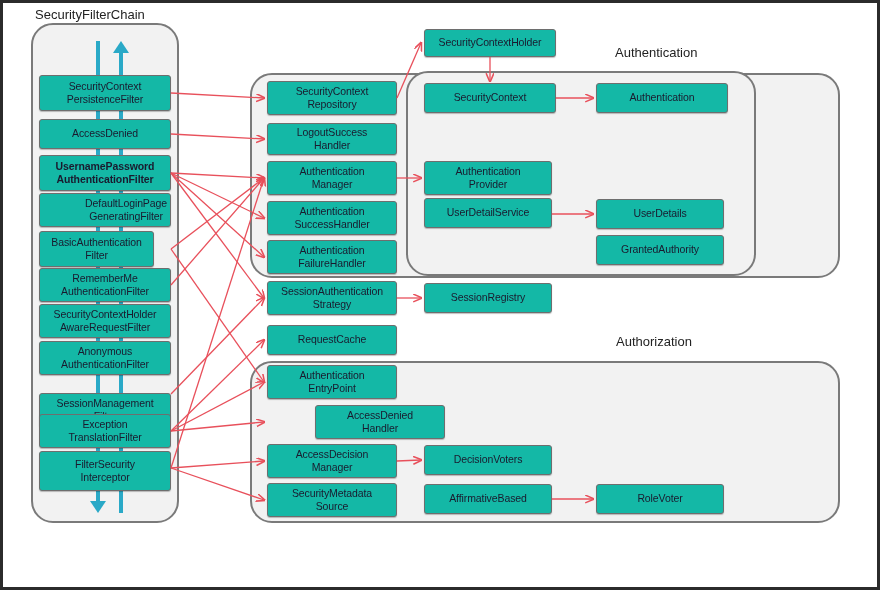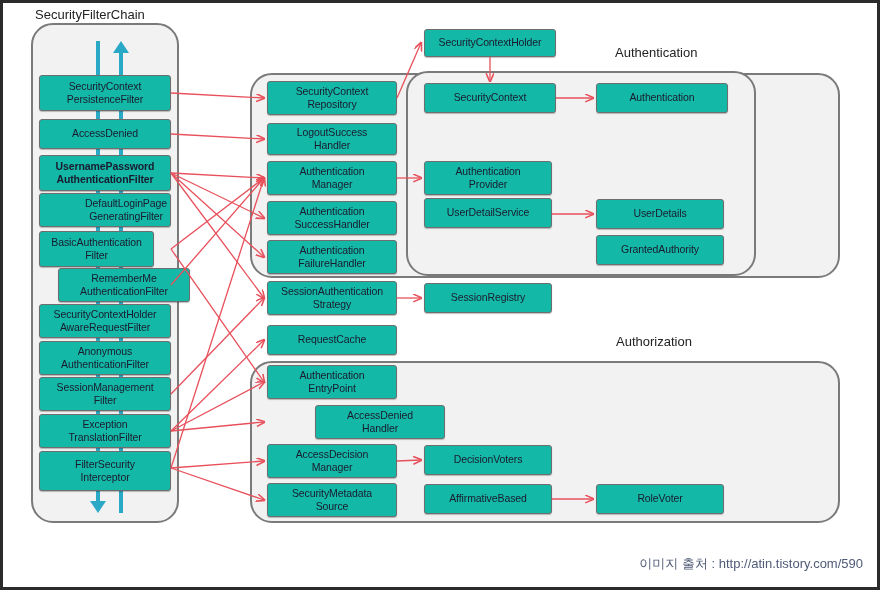--- a/index.html
+++ b/index.html
@@ -133,39 +133,39 @@
           <span>DefaultLoginPage</span>
           <span>GeneratingFilter</span>
         </div>
       </div>
       <div class="node" style="left: 36px; top: 228px; width: 115px; height: 36px;">
         <div>
           <span>BasicAuthentication</span>
           <span>Filter</span>
         </div>
       </div>
-      <div class="node" style="left: 36px; top: 265px; width: 132px; height: 34px; margin-left: 19px;">
+      <div class="node" style="left: 36px; top: 265px; width: 132px; height: 34px;">
         <div>
           <span>RememberMe</span>
           <span>AuthenticationFilter</span>
         </div>
       </div>
       <div class="node" style="left: 36px; top: 301px; width: 132px; height: 34px;">
         <div>
           <span>SecurityContextHolder</span>
           <span>AwareRequestFilter</span>
         </div>
       </div>
       <div class="node" style="left: 36px; top: 338px; width: 132px; height: 34px;">
         <div>
           <span>Anonymous</span>
           <span>AuthenticationFilter</span>
         </div>
       </div>
-      <div class="node" style="left: 36px; top: 374px; width: 132px; height: 34px;">
+      <div class="node" style="left: 36px; top: 390px; width: 132px; height: 34px;">
         <div>
           <span>SessionManagement</span>
           <span>Filter</span>
         </div>
       </div>
       <div class="node" style="left: 36px; top: 411px; width: 132px; height: 34px;">
         <div>
           <span>Exception</span>
           <span>TranslationFilter</span>
         </div>
@@ -326,14 +326,13 @@
         <line x1="487" y1="54" x2="487" y2="78" marker-end="url(#arrowhead)"></line>
         <line x1="553" y1="95" x2="590" y2="95" marker-end="url(#arrowhead)"></line>
         <line x1="394" y1="175" x2="418" y2="175" marker-end="url(#arrowhead)"></line>
         <line x1="549" y1="211" x2="590" y2="211" marker-end="url(#arrowhead)"></line>
         <line x1="394" y1="295" x2="418" y2="295" marker-end="url(#arrowhead)"></line>
         <line x1="394" y1="458" x2="418" y2="457" marker-end="url(#arrowhead)"></line>
         <line x1="549" y1="496" x2="590" y2="496" marker-end="url(#arrowhead)"></line>
       </g>
   </svg>
 
-  <div class="credit">이미지 출처 : http://atin.tistory.com/590</div>
 </div>
 
 </body></html>

